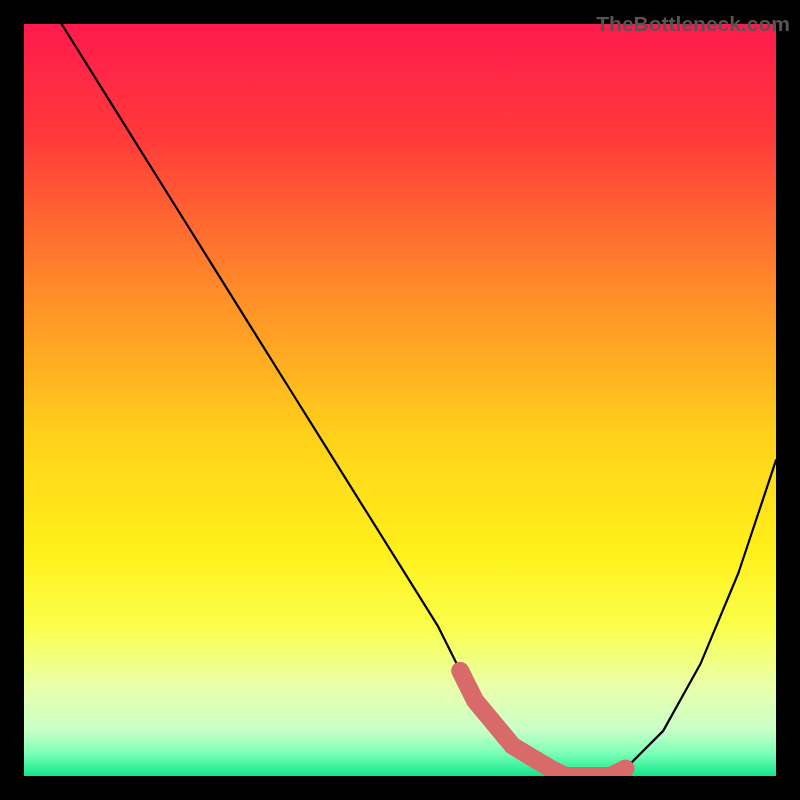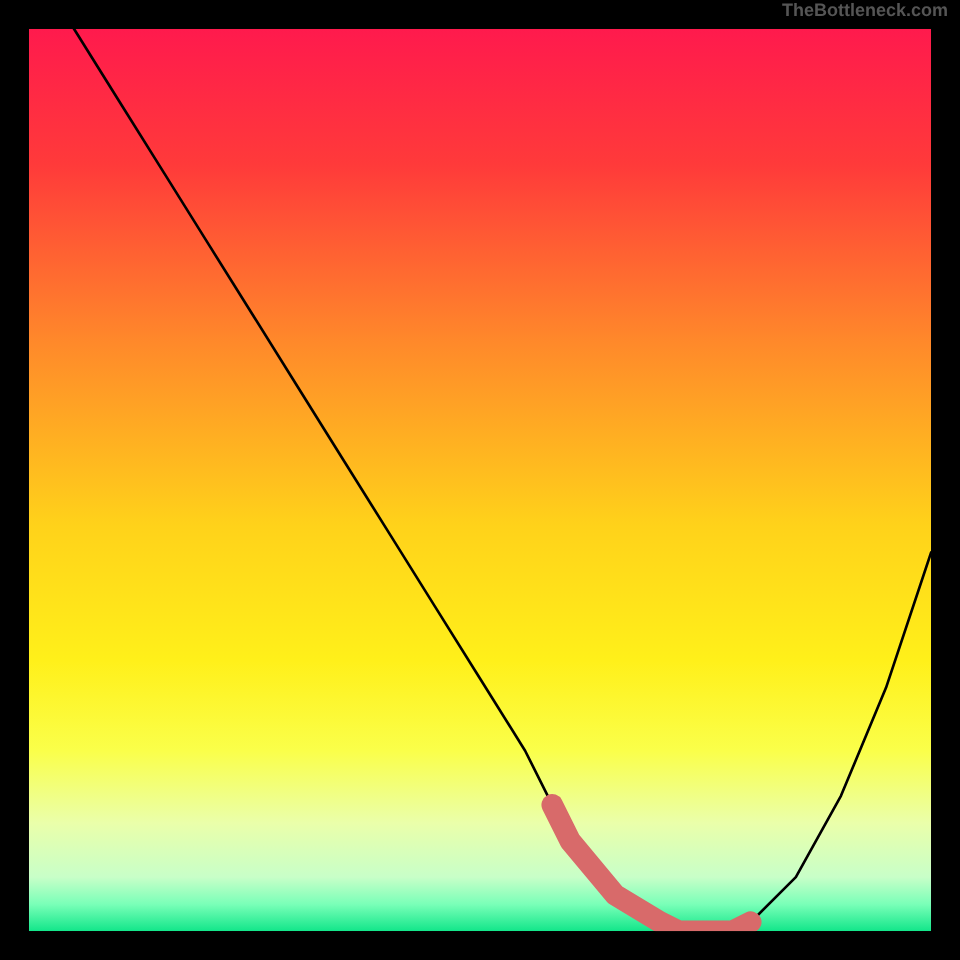--- a/index.html
+++ b/index.html
@@ -10,24 +10,24 @@
   body {
     width: 800px;
     height: 800px;
     background: #000;
     position: relative;
     overflow: hidden;
     font-family: Arial, sans-serif;
   }
   .watermark {
     position: absolute;
-    top: 0;
+    top: 12px;
     right: 10px;
     color: #555;
-    font-size: 15px;
+    font-size: 21px;
     font-weight: bold;
     z-index: 10;
   }
   .plot-area {
     position: absolute;
     left: 24px;
     top: 24px;
     width: 752px;
     height: 752px;
     overflow: hidden;

